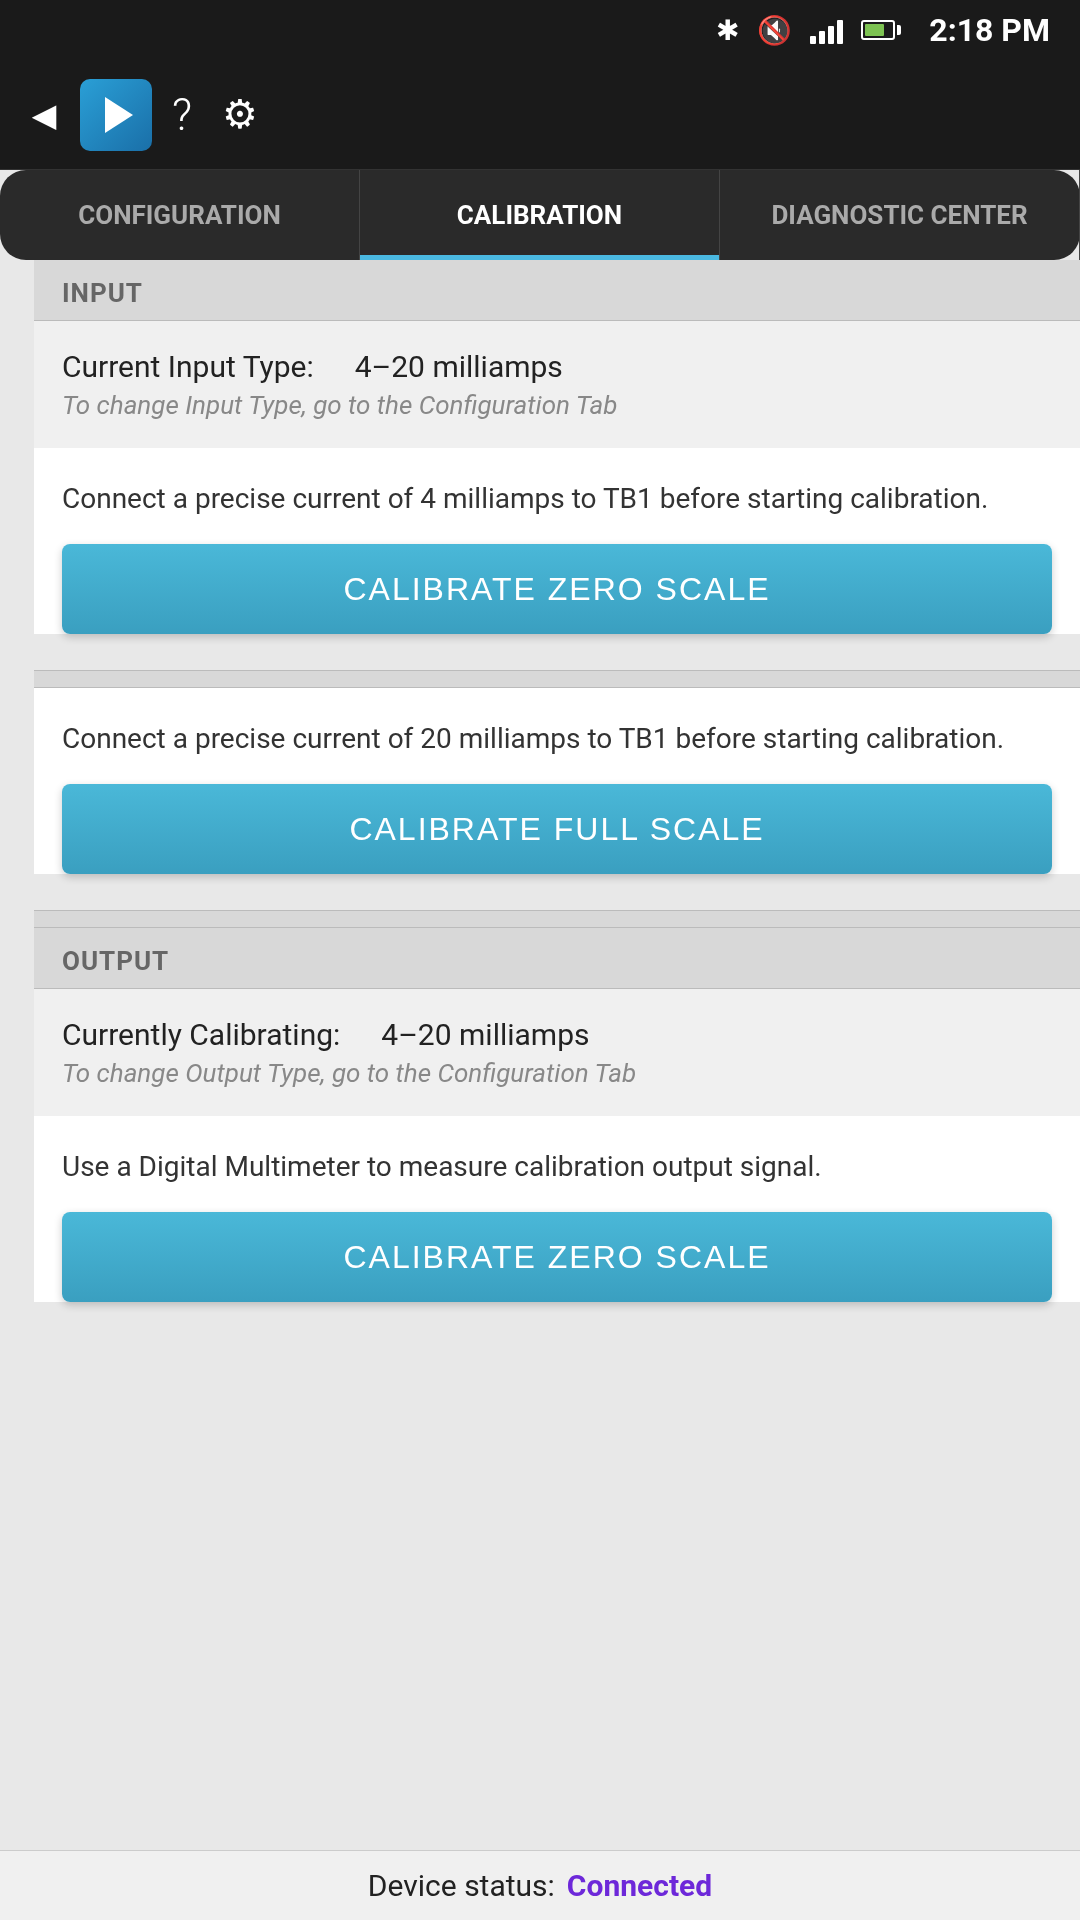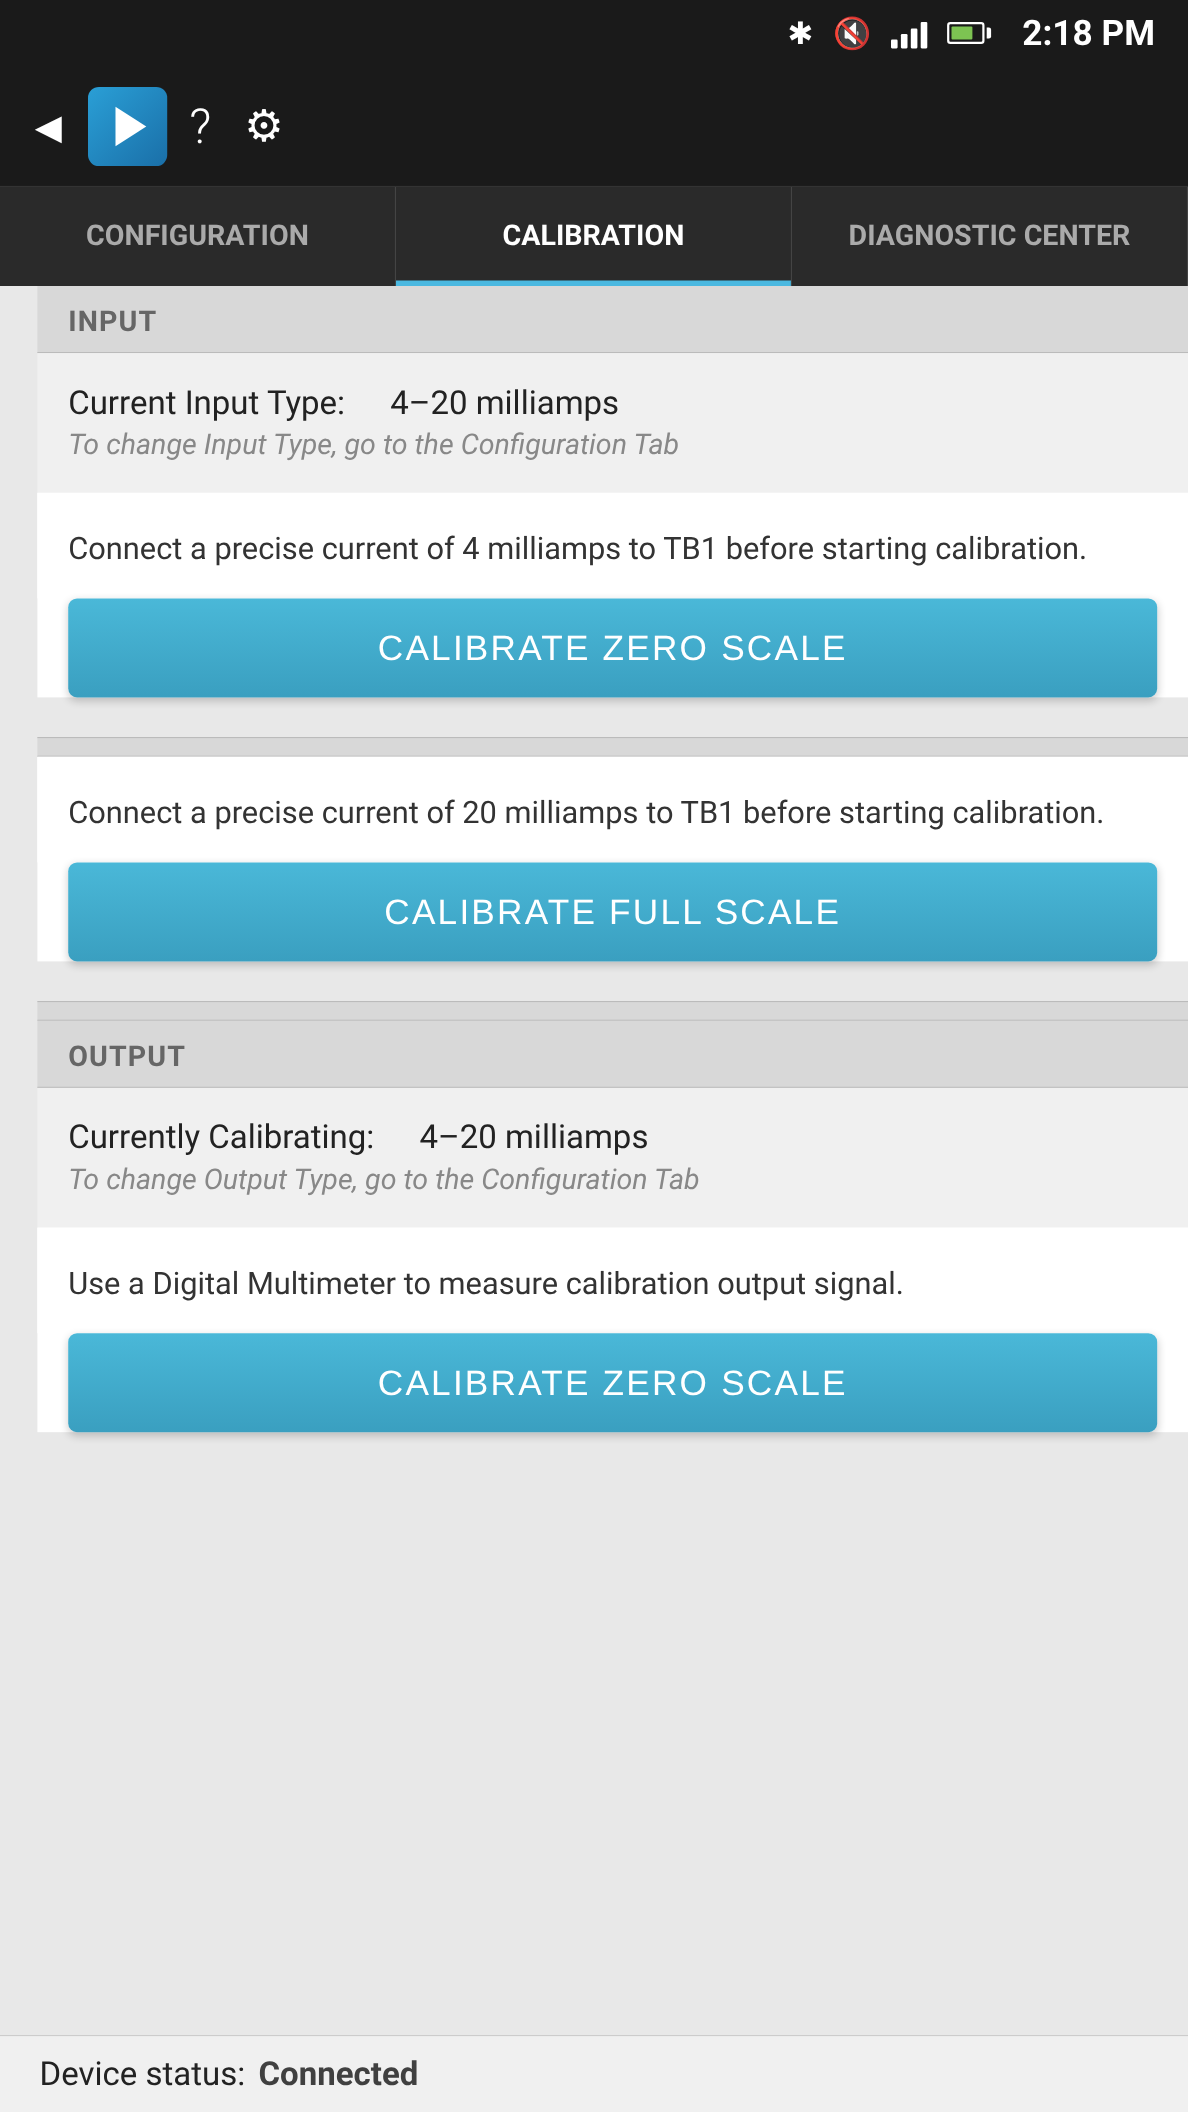--- a/index.html
+++ b/index.html
@@ -154,20 +154,21 @@
 
     .gear-icon {
       font-size: 40px;
     }
 
     
     .tabs {
       background: #2a2a2a;
       display: flex;
       height: 90px;
+      border-radius: 26px;
     }
 
     .tab {
       flex: 1;
       display: flex;
       align-items: center;
       justify-content: center;
       color: #aaa;
       font-size: 26px;
       font-weight: bold;
@@ -310,34 +311,35 @@
 
     
     .device-status {
       position: fixed;
       bottom: 0;
       width: 1080px;
       background: #f0f0f0;
       height: 70px;
       display: flex;
       align-items: center;
-      padding: 0 36px;
+      padding: 0 24px;
       border-top: 1px solid #ccc;
       z-index: 100;
+      justify-content: center;
     }
 
     .device-status-text {
       font-size: 30px;
       color: #222;
     }
 
     .device-status-value {
       font-size: 30px;
       font-weight: bold;
-      color: #404040;
+      color: #6d28d9;
     }
 
     .bottom-spacer {
       height: 70px;
     }
   </style>
 </head>
 <body>
 
 <div class="status-bar">

